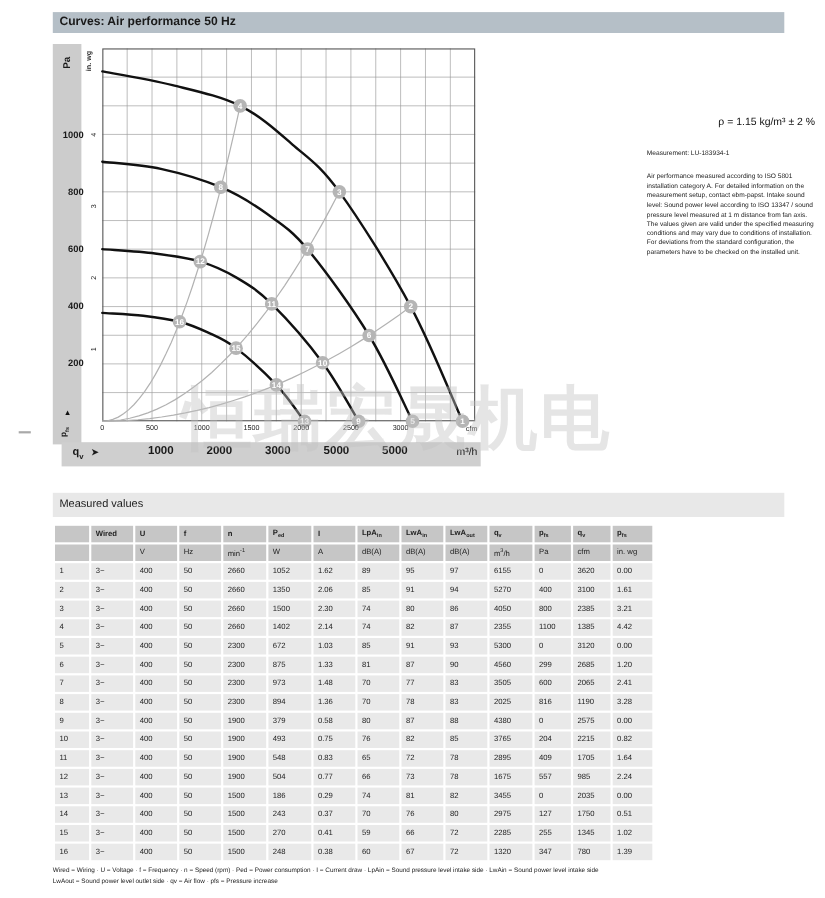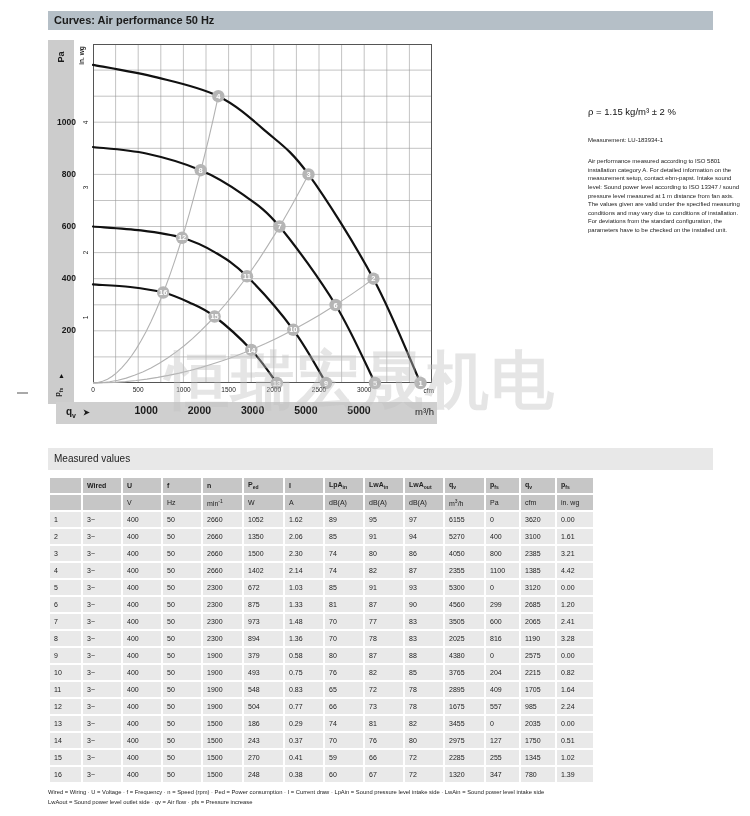--- a/index.html
+++ b/index.html
@@ -19,21 +19,21 @@
   .cfm-unit{position:absolute;left:410px;top:387px;width:24px;text-align:right;font-size:6.5px;color:#222;}
   .qv-bar{position:absolute;left:56px;top:402px;width:381px;height:22px;background:#cfcfcf;}
   .qv-lab{position:absolute;left:10px;top:4px;font-size:10px;font-weight:bold;}
   .qv-lab sub{font-size:7px;}
   .qv-arrow{font-size:8px;margin-left:7px;}
   .m3h-tick{position:absolute;width:44px;text-align:center;font-size:10.5px;font-weight:bold;top:404px;}
   .m3h-unit{position:absolute;left:392px;top:406px;width:42px;text-align:right;font-size:9.5px;font-weight:normal;}
   .plot-svg{position:absolute;left:93px;top:44px;overflow:visible;}
   .crop-dash{position:absolute;left:17px;top:392px;width:11px;height:1.5px;background:#a9a9a9;}
   .notes{position:absolute;left:588px;top:106px;width:153px;}
-  .notes .rho{font-size:9.5px;color:#111;}
+  .notes .rho{font-size:9.5px;color:#111;text-align:right;}
   .notes .meas{font-size:6px;color:#222;margin-top:20px;}
   .notes .body{font-size:6px;color:#222;margin-top:14px;line-height:1.44;}
   .wm-cn{position:absolute;left:166px;top:338px;font-size:63px;font-weight:bold;letter-spacing:2px;
          color:rgba(193,193,193,0.42);z-index:6;pointer-events:none;white-space:nowrap;}
   .wm-url{position:absolute;left:210px;top:436px;font-size:16px;letter-spacing:10px;
           color:rgba(185,185,185,0.55);z-index:6;pointer-events:none;white-space:nowrap;}
   .meas-bar{position:absolute;left:48px;top:448px;width:665px;height:22px;background:#e8e8e8;
             font-size:10px;line-height:22px;padding-left:6px;box-sizing:border-box;color:#222;}
   table.vals{position:absolute;left:48px;top:476px;border-collapse:separate;border-spacing:2px 2px;
              table-layout:fixed;font-size:7px;color:#222;}

